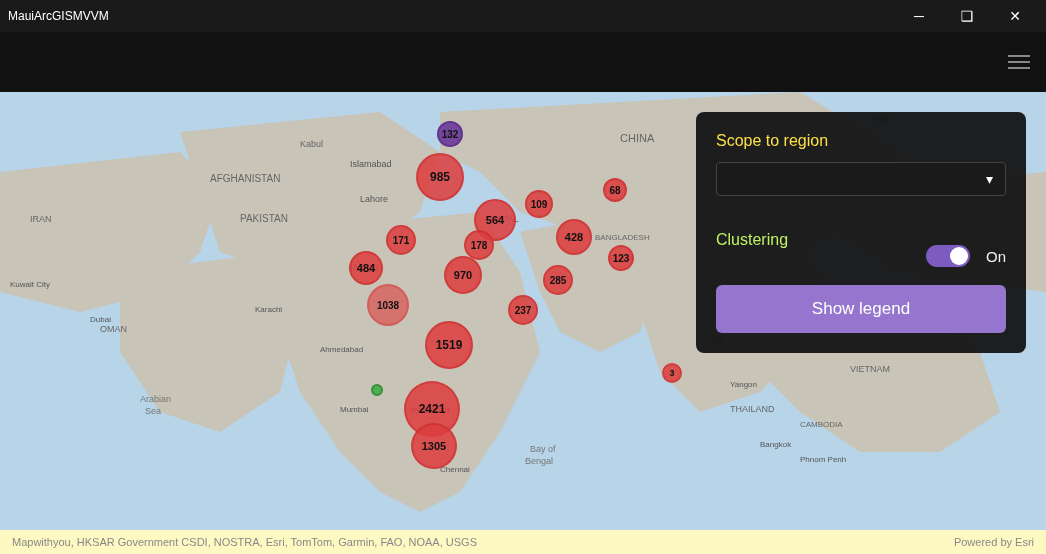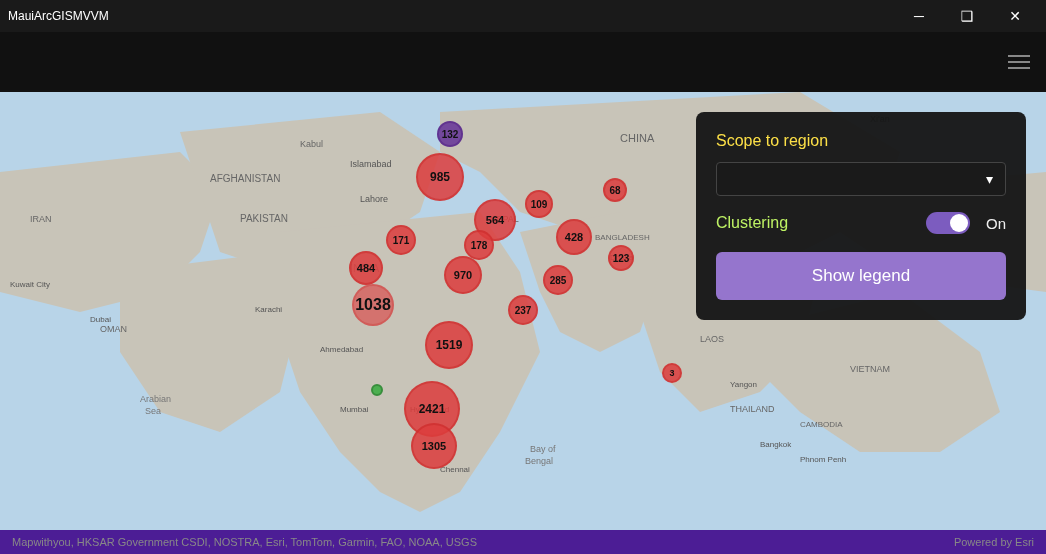--- a/index.html
+++ b/index.html
@@ -144,20 +144,21 @@
     .panel-row-label {
       font-size: 16px;
       font-weight: 400;
       color: #bef264;
       flex: 1;
     }
     .toggle-wrapper {
       display: flex;
       align-items: center;
       gap: 16px;
+      margin-top: 33px;
     }
     .toggle {
       width: 44px;
       height: 22px;
       background: #555;
       border-radius: 11px;
       position: relative;
       cursor: pointer;
     }
     .toggle.on { background: #7c5cbf; }
@@ -185,21 +186,21 @@
       color: #fff;
       font-size: 17px;
       font-weight: 500;
       cursor: pointer;
     }
 
     
     .footer {
       width: 100%;
       height: 24px;
-      background: #4c1d95;
+      background: #fef9c3;
       display: flex;
       align-items: center;
       justify-content: space-between;
       padding: 0 12px;
       font-size: 11px;
       color: #888;
     }
   </style>
 </head>
 <body>
@@ -294,21 +295,21 @@
   <div class="cluster cluster-red" style="left:574px; top:145px; width:36px; height:36px; font-size:11px;">428</div>
 
   <div class="cluster cluster-red" style="left:621px; top:166px; width:26px; height:26px; font-size:10px;">123</div>
 
   <div class="cluster cluster-red" style="left:366px; top:176px; width:34px; height:34px; font-size:11px;">484</div>
 
   <div class="cluster cluster-red" style="left:463px; top:183px; width:38px; height:38px; font-size:11px;">970</div>
 
   <div class="cluster cluster-red" style="left:558px; top:188px; width:30px; height:30px; font-size:10px;">285</div>
 
-  <div class="cluster cluster-pink" style="left:373px; top:213px; width:42px; height:42px; font-size:16px;">1038</div>
+  <div class="cluster cluster-pink" style="left:388px; top:213px; width:42px; height:42px; font-size:10px;">1038</div>
 
   <div class="cluster cluster-red" style="left:523px; top:218px; width:30px; height:30px; font-size:10px;">237</div>
 
   <div class="cluster cluster-red" style="left:449px; top:253px; width:48px; height:48px; font-size:12px;">1519</div>
 
 
   <div class="cluster cluster-red" style="left:672px; top:281px; width:20px; height:20px; font-size:9px;">3</div>
 
   <div class="cluster cluster-red" style="left:432px; top:317px; width:56px; height:56px; font-size:12px;">2421</div>
 

